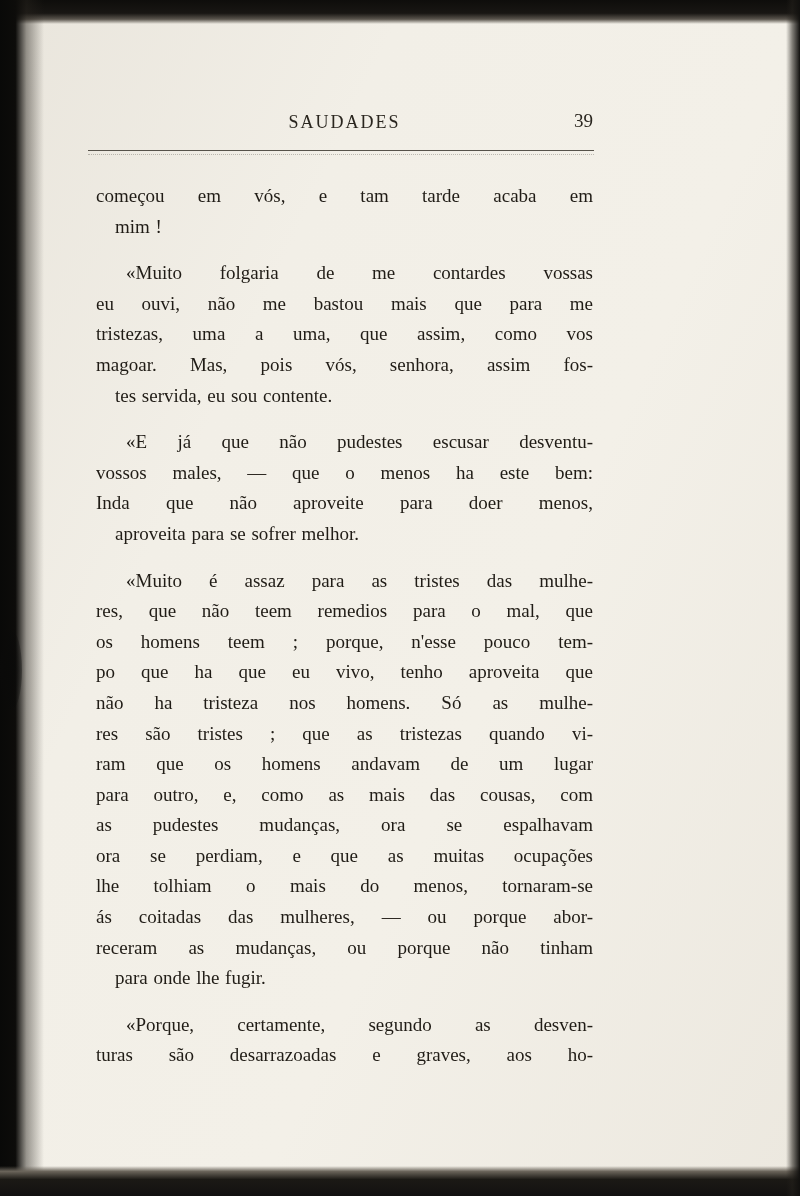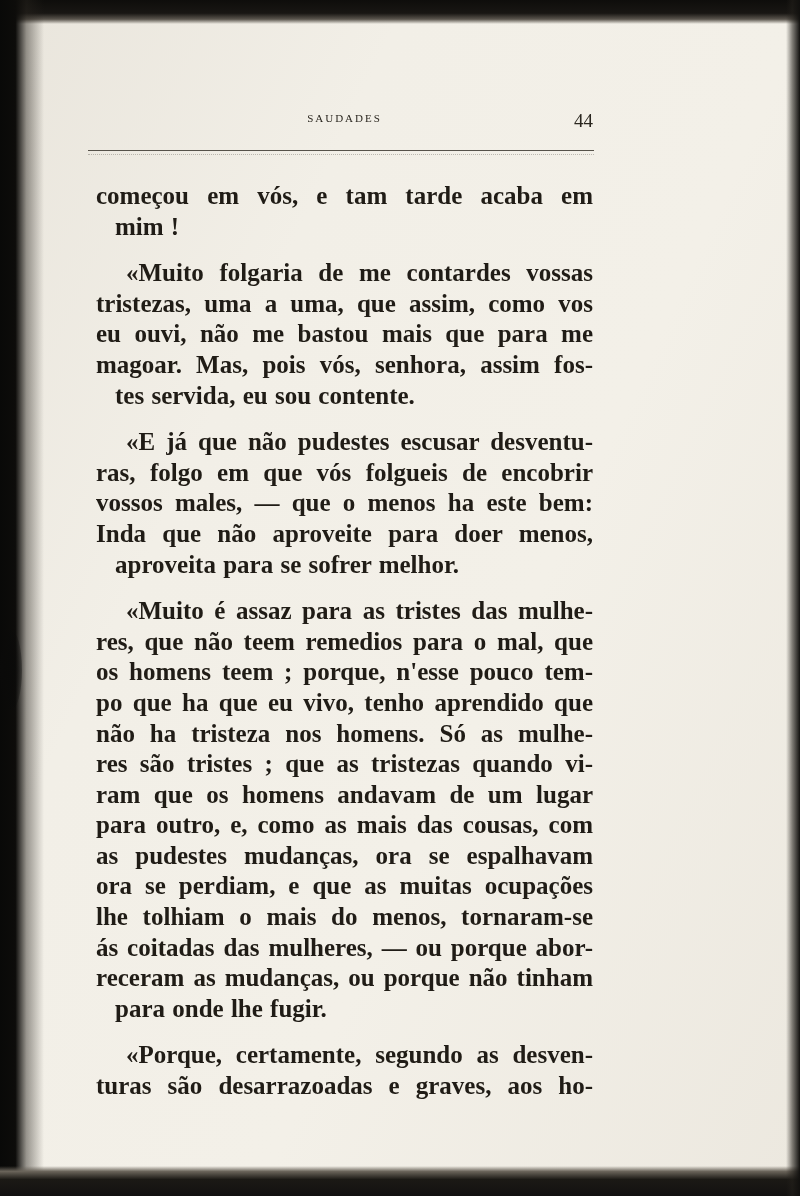--- a/index.html
+++ b/index.html
@@ -37,37 +37,36 @@
     position:absolute;left:0;top:630px;width:22px;height:80px;
     background:radial-gradient(ellipse at left center,#0a0a09 0%,rgba(10,10,9,.55) 55%,rgba(10,10,9,0) 100%);
     border-radius:50%;
   }
   
   .header-row{
     position:absolute;left:96px;top:112px;width:497px;height:26px;
   }
   .header-title{
     position:absolute;left:0;right:0;text-align:center;
-    font-size:11px;letter-spacing:2px;color:#2a261f;
+    font-size:18px;letter-spacing:2px;color:#2a261f;
   }
   .header-page-number{
     position:absolute;right:0;top:-2px;
     font-size:19px;color:#2a261f;
   }
   .header-rule{
     position:absolute;left:88px;top:150px;width:506px;height:3px;
     border-top:1px solid #56524a;
     border-bottom:1px dotted rgba(86,82,74,.35);
   }
   
   .page-text{
     position:absolute;left:96px;top:181px;width:497px;
-    font-size:25px;line-height:30.6px;
+    font-size:19px;line-height:30.6px;
     word-spacing:1px;
-    font-weight:bold;
   }
   .line{
     text-align:justify;
     text-align-last:justify;
     white-space:normal;
   }
   .line.last{
     text-align-last:left;
     margin-left:19px;
   }
@@ -82,41 +81,40 @@
 <div class="scan-page">
 
   <div class="edge-top"></div>
   <div class="edge-left"></div>
   <div class="edge-bottom"></div>
   <div class="edge-right"></div>
   <div class="spine-blotch"></div>
 
   <div class="header-row">
     <div class="header-title">SAUDADES</div>
-    <div class="header-page-number">44</div>
+    <div class="header-page-number">39</div>
   </div>
   <div class="header-rule"></div>
 
   <div class="page-text">
       <div class="line">começou em vós, e tam tarde acaba em</div>
       <div class="line last">mim !</div>
       <div class="line indent">«Muito folgaria de me contardes vossas</div>
+      <div class="line">eu ouvi, não me bastou mais que para me</div>
       <div class="line">tristezas, uma a uma, que assim, como vos</div>
-      <div class="line">eu ouvi, não me bastou mais que para me</div>
       <div class="line">magoar. Mas, pois vós, senhora, assim fos-</div>
       <div class="line last">tes servida, eu sou contente.</div>
       <div class="line indent">«E já que não pudestes escusar desventu-</div>
-      <div class="line">ras, folgo em que vós folgueis de encobrir</div>
       <div class="line">vossos males, — que o menos ha este bem:</div>
       <div class="line">Inda que não aproveite para doer menos,</div>
       <div class="line last">aproveita para se sofrer melhor.</div>
       <div class="line indent">«Muito é assaz para as tristes das mulhe-</div>
       <div class="line">res, que não teem remedios para o mal, que</div>
       <div class="line">os homens teem ; porque, n'esse pouco tem-</div>
-      <div class="line">po que ha que eu vivo, tenho aprendido que</div>
+      <div class="line">po que ha que eu vivo, tenho aproveita que</div>
       <div class="line">não ha tristeza nos homens. Só as mulhe-</div>
       <div class="line">res são tristes ; que as tristezas quando vi-</div>
       <div class="line">ram que os homens andavam de um lugar</div>
       <div class="line">para outro, e, como as mais das cousas, com</div>
       <div class="line">as pudestes mudanças, ora se espalhavam</div>
       <div class="line">ora se perdiam, e que as muitas ocupações</div>
       <div class="line">lhe tolhiam o mais do menos, tornaram-se</div>
       <div class="line">ás coitadas das mulheres, — ou porque abor-</div>
       <div class="line">receram as mudanças, ou porque não tinham</div>
       <div class="line last">para onde lhe fugir.</div>

